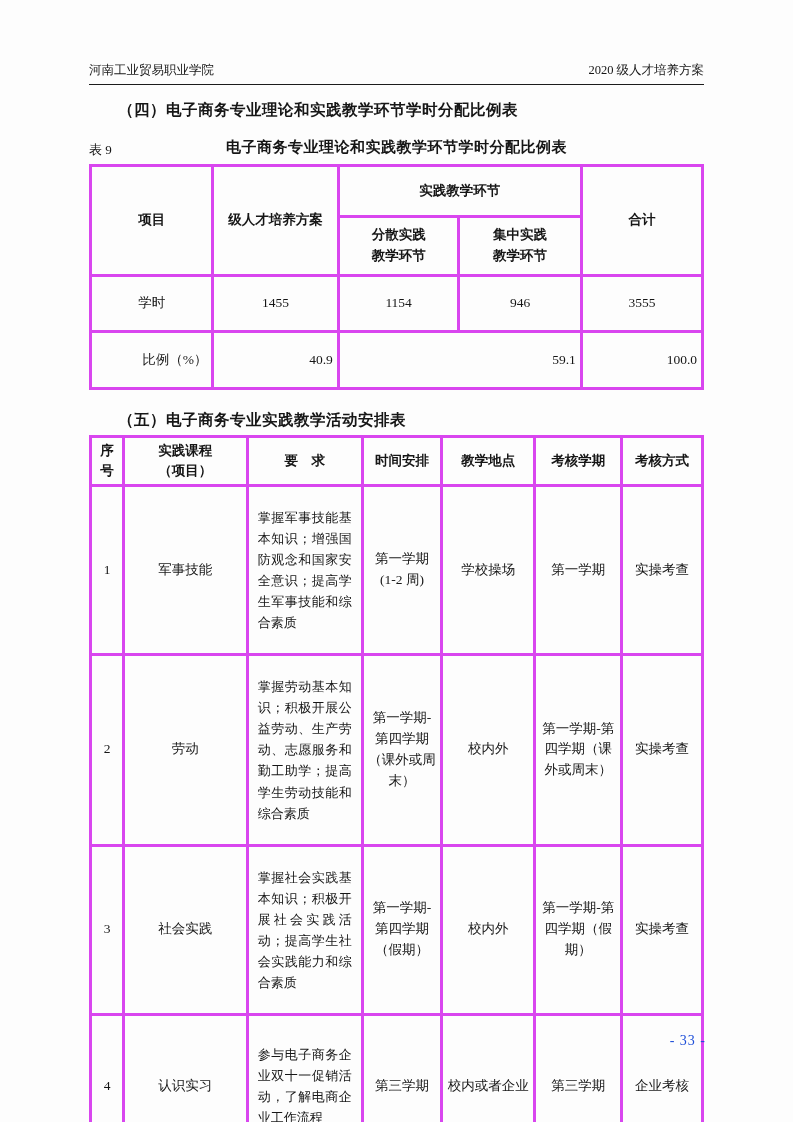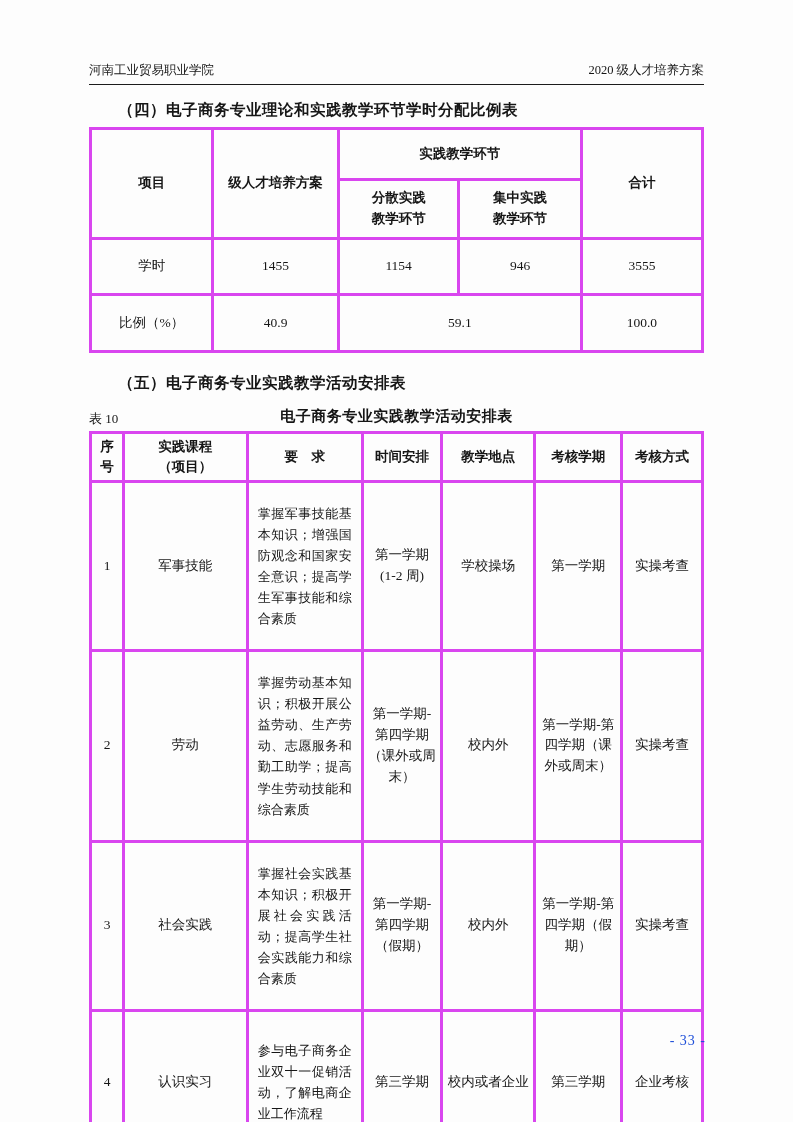--- a/index.html
+++ b/index.html
@@ -46,21 +46,21 @@
     line-height: 1.55;
   }
   .th { font-weight: bold; }
   .pre { white-space: pre-line; }
 
   .t9 { border: 1.5px solid #1f1f1f; }
   .t9 tr.thick td { border-top-width: 2px; }
   .t9 .r-top td { height: 44px; }
   .t9 .r-sub td { height: 52px; }
   .t9 .r-hours td { height: 49px; }
-  .t9 .r-ratio td { height: 50px; }
+  .t9 .r-ratio td { height: 50px; text-align: right; }
 
   .t10 { border: 1.5px solid #1f1f1f; margin-top: 4px; }
   .t10 tr.thick td { border-top-width: 2px; }
   .t10 .r-head td { height: 42px; line-height: 1.45; }
   .t10 .r1 td { height: 121px; }
   .t10 .r2 td { height: 141px; }
   .t10 .r3 td { height: 126px; }
   .t10 .r4 td { height: 101px; }
   .t10 td.req {
     text-align: justify;
@@ -86,20 +86,24 @@
 <div class="page">
   <div class="content">
 
     <div class="doc-header">
       <span>河南工业贸易职业学院</span>
       <span>2020 级人才培养方案</span>
     </div>
 
     <div class="section-heading">（四）电子商务专业理论和实践教学环节学时分配比例表</div>
 
+    <div class="table-caption">
+      <span class="label">表 9</span>
+      <span class="title">电子商务专业理论和实践教学环节学时分配比例表</span>
+    </div>
 
     <table class="t9">
       <colgroup>
         <col style="width:20%">
           <col style="width:20.5%">
           <col style="width:19.7%">
           <col style="width:20%">
           <col style="width:19.8%">
       </colgroup>
       <tbody>
@@ -126,24 +130,20 @@
           <td>比例（%）</td>
           <td>40.9</td>
           <td colspan="2">59.1</td>
           <td>100.0</td>
         </tr>
       </tbody>
     </table>
 
     <div class="section-heading" style="margin-top:20px;">（五）电子商务专业实践教学活动安排表</div>
 
-    <div class="table-caption" style="margin-top:13px;">
-      <span class="label">表 10</span>
-      <span class="title">电子商务专业实践教学活动安排表</span>
-    </div>
 
     <table class="t10">
       <colgroup>
         <col style="width:5.4%">
           <col style="width:20.2%">
           <col style="width:18.8%">
           <col style="width:13%">
           <col style="width:15.2%">
           <col style="width:14.2%">
           <col style="width:13.2%">

